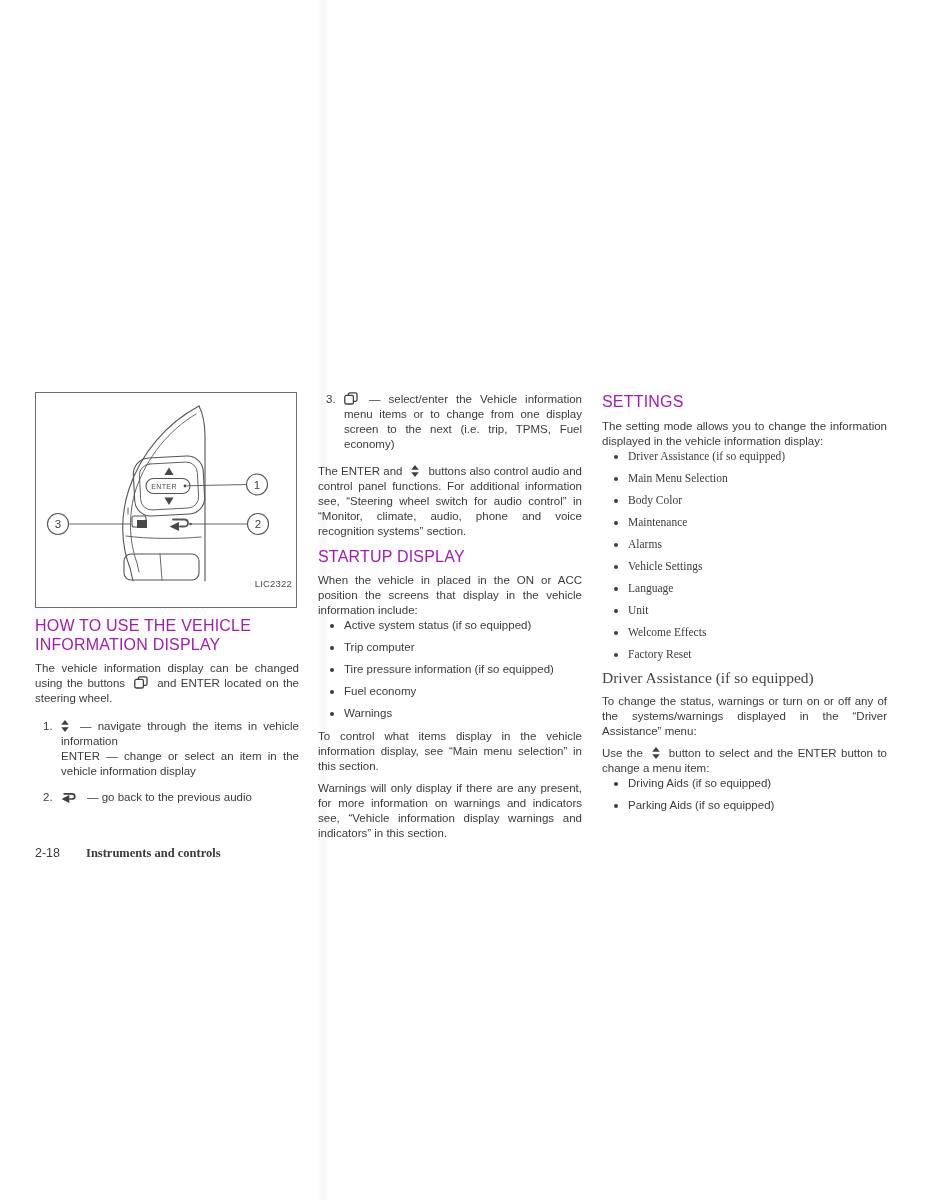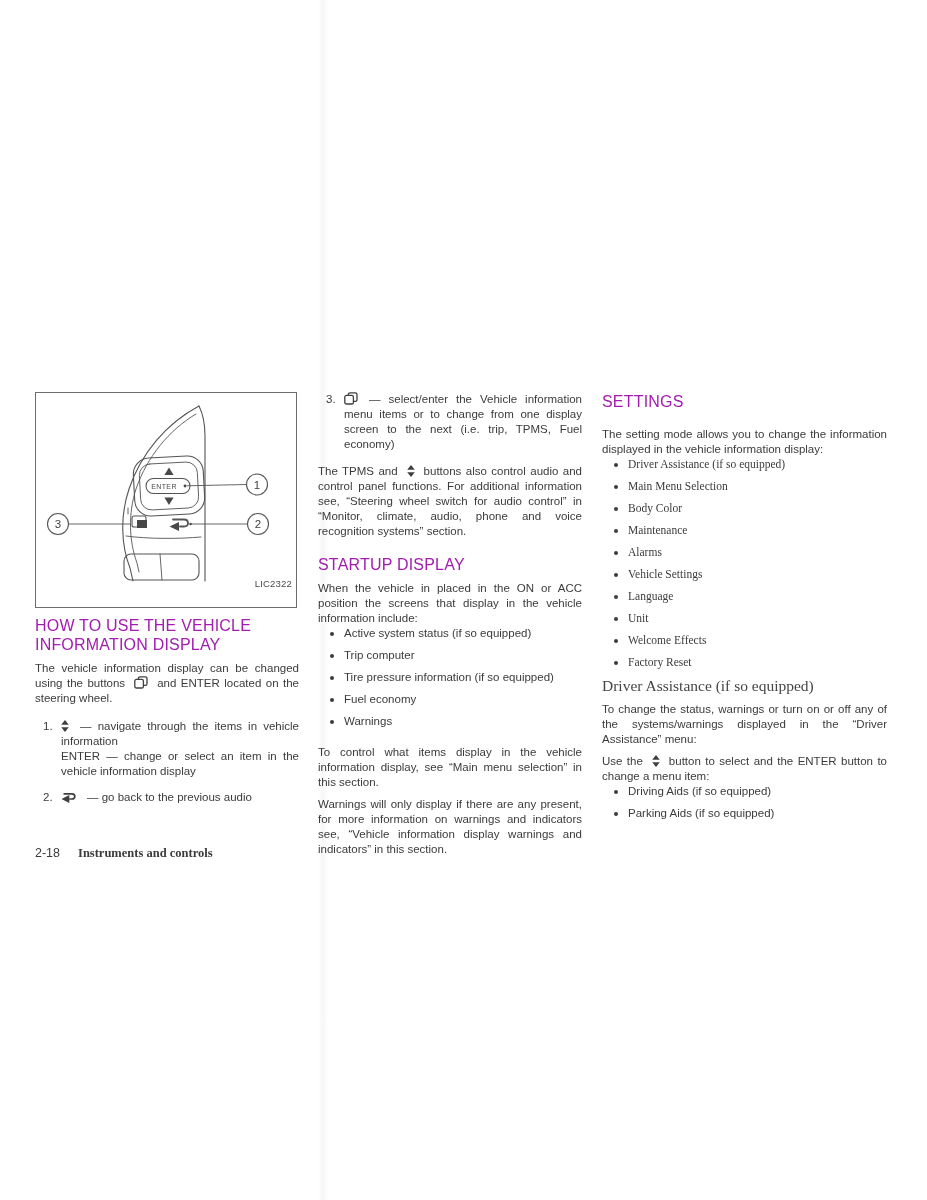--- a/index.html
+++ b/index.html
@@ -26,38 +26,38 @@
     margin:0 0 8px 0;background:#fff;
   }
   .fig-code{position:absolute;right:4px;bottom:18px;font-size:9.5px;color:#4a4a4a;letter-spacing:.2px;}
   .fig-svg .s{fill:none;stroke:#555;stroke-width:1.1;stroke-linecap:round;}
   .fig-svg .thin{stroke-width:0.9;}
   .fig-svg .thick{stroke-width:1.8;}
   .fig-svg .f{fill:#484848;stroke:none;}
   .fig-svg .enter-t{font-family:"Liberation Sans",sans-serif;font-size:7px;letter-spacing:.4px;fill:#4a4a4a;}
   .fig-svg .co{font-family:"Liberation Sans",sans-serif;font-size:11.5px;fill:#3f3f3f;}
 
-  .mt7{margin-top:7px;} .mt8{margin-top:16px;} .mt12{margin-top:12px;} .mt13{margin-top:13px;}
+  .mt7{margin-top:7px;} .mt8{margin-top:8px;} .mt12{margin-top:12px;} .mt13{margin-top:13px;}
   .mt11{margin-top:11px;} .mt6{margin-top:6px;font-family:Liberation Serif, serif;}
 
   .num-item{position:relative;padding-left:26px;}
   .num-item .num{position:absolute;left:8px;top:0;}
   .li-body{font-size:11.5px;line-height:15px;text-align:justify;}
 
   .bullet-list{margin:0;}
   .bullet-item{display:flex;padding-left:12px;margin-bottom:7px;font-size:11.5px;line-height:15px;}
   .bullet-item .dot{flex:0 0 4px;width:4px;height:4px;border-radius:50%;background:#3b3b3b;margin:5.5px 10px 0 0;}
 
   .ic{vertical-align:-2px;color:#3f3f3f;}
   .ic-pad{margin:0 9px;}
   .ic-pad-r{margin-right:11px;}
   .o{fill:none;stroke:currentColor;stroke-width:1.3;}
   .wf{fill:#ffffff;}
 
-  .footer{position:absolute;left:35px;top:846px;font-size:12.5px;display:flex;gap:18px;color:#3a3a3a;}
+  .footer{position:absolute;left:35px;top:846px;font-size:12.5px;display:flex;gap:26px;color:#3a3a3a;}
   .footer .chapter{font-weight:700;font-family:Liberation Serif, serif;}
 </style>
 </head>
 <body>
 
 <div class="page">
 
   <div class="gutter-shadow"></div>
 
   <div class="col col1">
@@ -154,21 +154,21 @@
     <div class="num-item">
       <span class="num body-text">3.</span>
       <div class="li-body">
         <svg class="ic ic-pad-r" width="14" height="13" viewBox="0 0 14 13">
             <rect class="o" x="4.4" y="0.8" width="8.6" height="8.6" rx="1.6"></rect>
             <rect class="o wf" x="0.8" y="3.4" width="8.6" height="8.6" rx="1.6"></rect>
           </svg><span>— select/enter the Vehicle information menu items or to change from one display screen to the next (i.e. trip, TPMS, Fuel economy)</span>
       </div>
     </div>
 
-    <p class="body-text mt12"><span>The TPMS and</span><svg class="ic ic-pad" width="8" height="12" viewBox="0 0 8 12">
+    <p class="body-text mt12"><span>The ENTER and</span><svg class="ic ic-pad" width="8" height="12" viewBox="0 0 8 12">
           <path fill="currentColor" d="M4,0 L7.8,4.7 L0.2,4.7 Z"></path>
           <path fill="currentColor" d="M0.2,7.3 L7.8,7.3 L4,12 Z"></path>
         </svg><span>buttons also control audio and control panel functions. For additional information see, “Steering wheel switch for audio control” in “Monitor, climate, audio, phone and voice recognition systems” section.</span></p>
 
     <h2 class="h-caps mt8">STARTUP DISPLAY</h2>
 
     <p class="body-text mt7">When the vehicle in placed in the ON or ACC position the screens that display in the vehicle information include:</p>
 
     <div class="bullet-list mt8">
 

